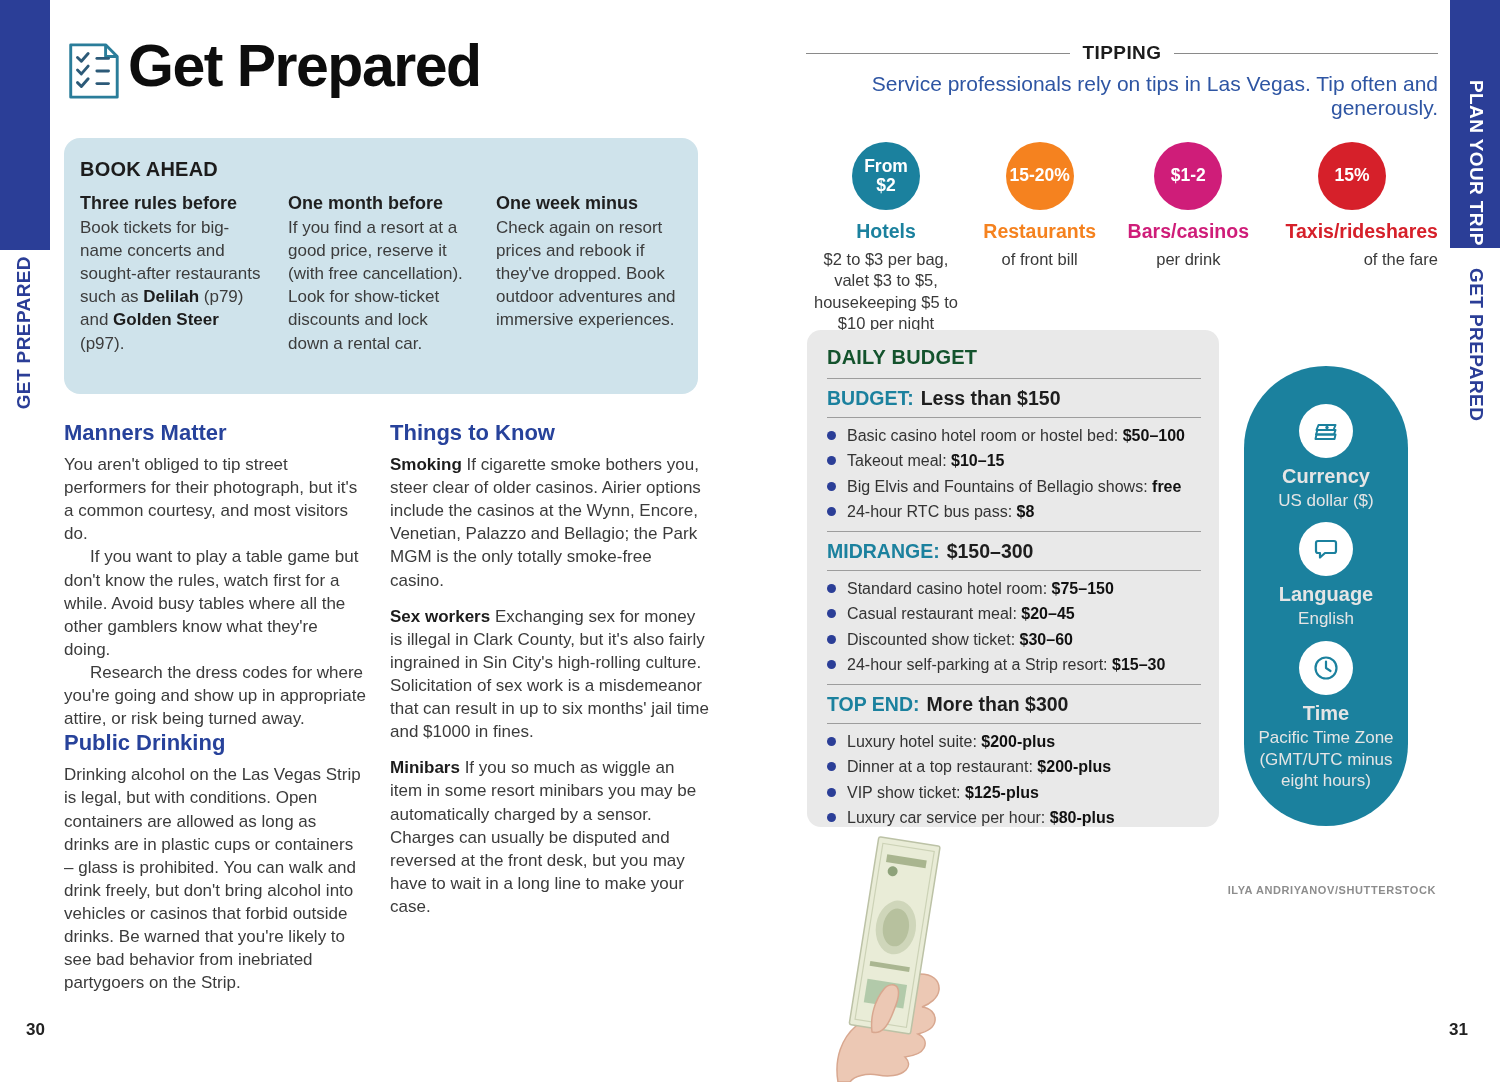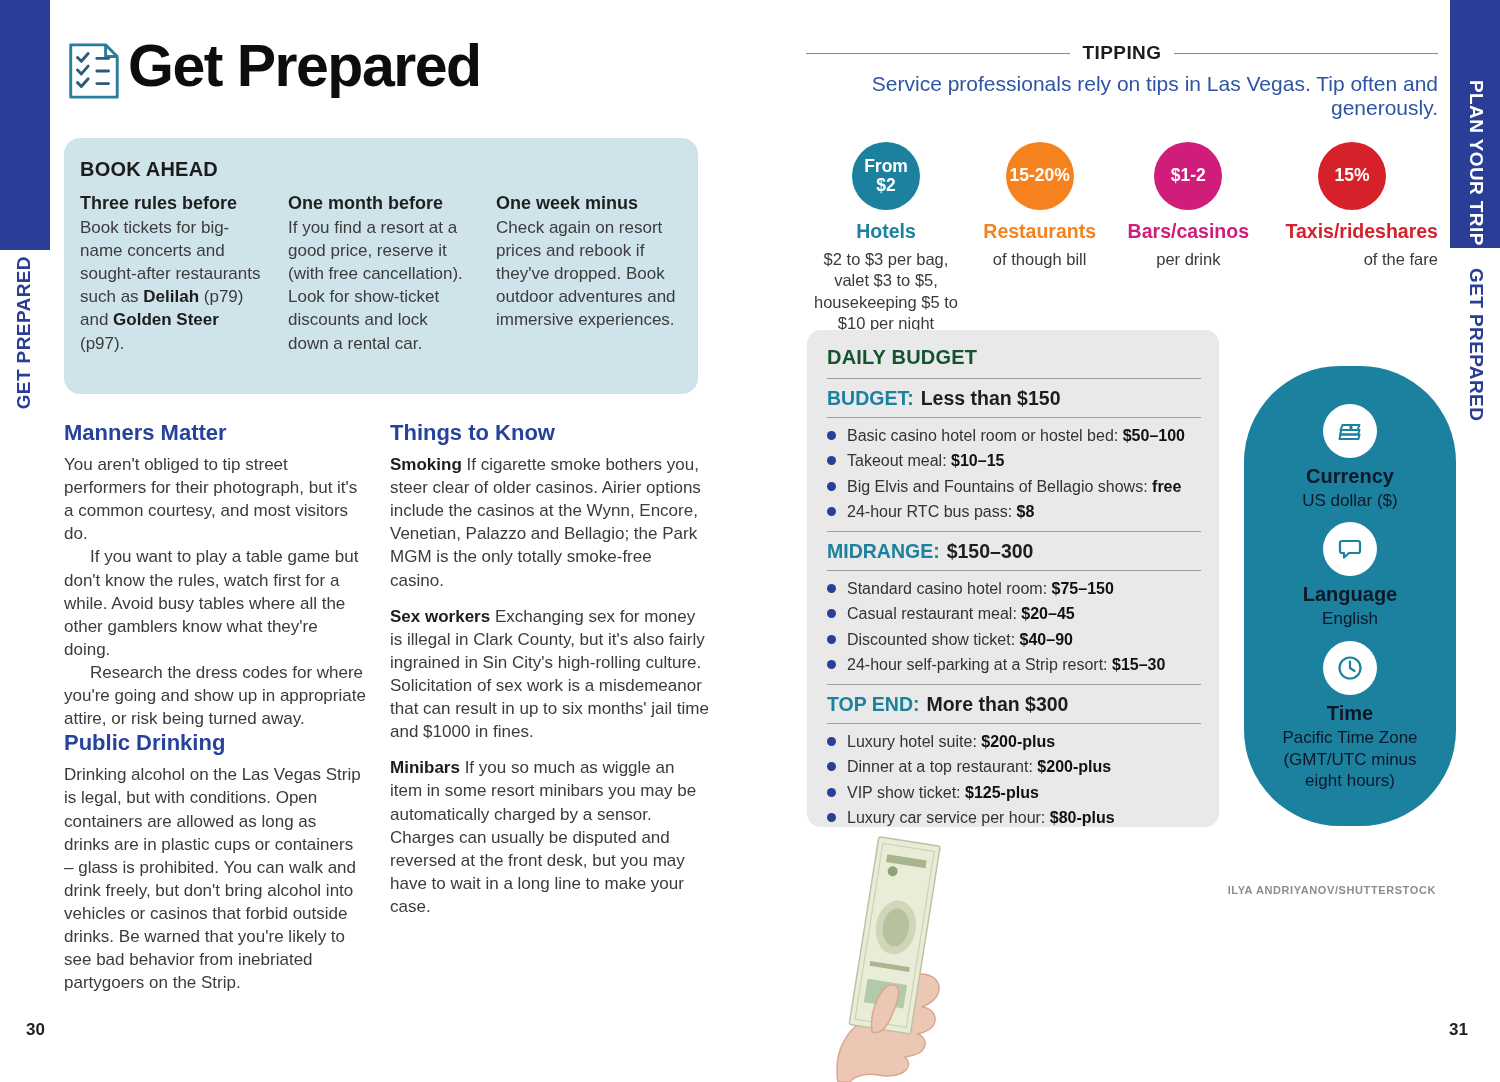--- a/index.html
+++ b/index.html
@@ -72,22 +72,22 @@
 .rule{border-top:1.5px solid var(--rule);margin:7px 0;}
 .tier-head{display:flex;gap:7px;font-size:19.5px;font-weight:800;margin:8px 0 6px;}
 .tier-label{color:var(--teal);}
 .tier-range{color:#1e1e1e;}
 .budget-box ul{list-style:none;margin:7px 0 9px;}
 .budget-box li{display:flex;gap:11px;margin:4px 0;font-size:16px;line-height:1.33;color:#333;}
 .budget-box li b{color:#111;}
 .dot{flex:none;width:9px;height:9px;border-radius:50%;background:var(--royal);margin-top:6px;}
 
 
-.info-pill{position:absolute;left:1244px;top:366px;width:212px;height:460px;background:var(--teal);border-radius:96px;
-  display:flex;flex-direction:column;align-items:center;justify-content:space-between;padding:38px 12px 34px;text-align:center;color:#0f172a;}
+.info-pill{position:absolute;left:1244px;top:366px;width:164px;height:460px;background:var(--teal);border-radius:96px;
+  display:flex;flex-direction:column;align-items:center;justify-content:space-between;padding:38px 12px 34px;text-align:center;color:#e5e5e5;}
 .pi-circle{width:54px;height:54px;border-radius:50%;background:#fff;display:flex;align-items:center;justify-content:center;margin:0 auto 7px;}
 .pi-title{font-size:20px;font-weight:800;}
 .pi-value{font-size:17px;line-height:1.28;margin-top:2px;max-width:164px;}
 
 
 .credit{position:absolute;right:64px;top:884px;font-size:11px;font-weight:600;letter-spacing:.6px;color:var(--credit);}
 .room{position:absolute;left:905px;top:906px;width:532px;text-align:center;}
 .room-body{margin-top:11px;font-size:17.5px;line-height:1.42;color:var(--bodyblue);}
 
 
@@ -169,21 +169,21 @@
     <div class="tip-row">
       <div class="tip-item ti-0">
         <div class="tip-circle" style="background: rgb(27, 129, 158);">From
 $2</div>
         <div class="tip-label" style="color: rgb(27, 129, 158);">Hotels</div>
         <div class="tip-desc">$2 to $3 per bag, valet $3 to $5, housekeeping $5 to $10 per night</div>
       </div>
       <div class="tip-item ti-1">
         <div class="tip-circle" style="background: rgb(245, 130, 31);">15-20%</div>
         <div class="tip-label" style="color: rgb(245, 130, 31);">Restaurants</div>
-        <div class="tip-desc">of though bill</div>
+        <div class="tip-desc">of front bill</div>
       </div>
       <div class="tip-item ti-2">
         <div class="tip-circle" style="background: rgb(207, 29, 121);">$1-2</div>
         <div class="tip-label" style="color: rgb(207, 29, 121);">Bars/casinos</div>
         <div class="tip-desc">per drink</div>
       </div>
       <div class="tip-item ti-3">
         <div class="tip-circle" style="background: rgb(214, 32, 42);">15%</div>
         <div class="tip-label" style="color: rgb(214, 32, 42);">Taxis/rideshares</div>
         <div class="tip-desc">of the fare</div>
@@ -229,21 +229,21 @@
       <li>
           <span class="dot"></span>
           <span>Standard casino hotel room: <b>$75–150</b></span>
         </li>
       <li>
           <span class="dot"></span>
           <span>Casual restaurant meal: <b>$20–45</b></span>
         </li>
       <li>
           <span class="dot"></span>
-          <span>Discounted show ticket: <b>$40–90</b></span>
+          <span>Discounted show ticket: <b>$30–60</b></span>
         </li>
       <li>
           <span class="dot"></span>
           <span>24-hour self-parking at a Strip resort: <b>$15–30</b></span>
         </li>
     </ul>
     <div class="rule"></div>
 
     <div class="tier-head">
       <span class="tier-label">TOP END:</span>

